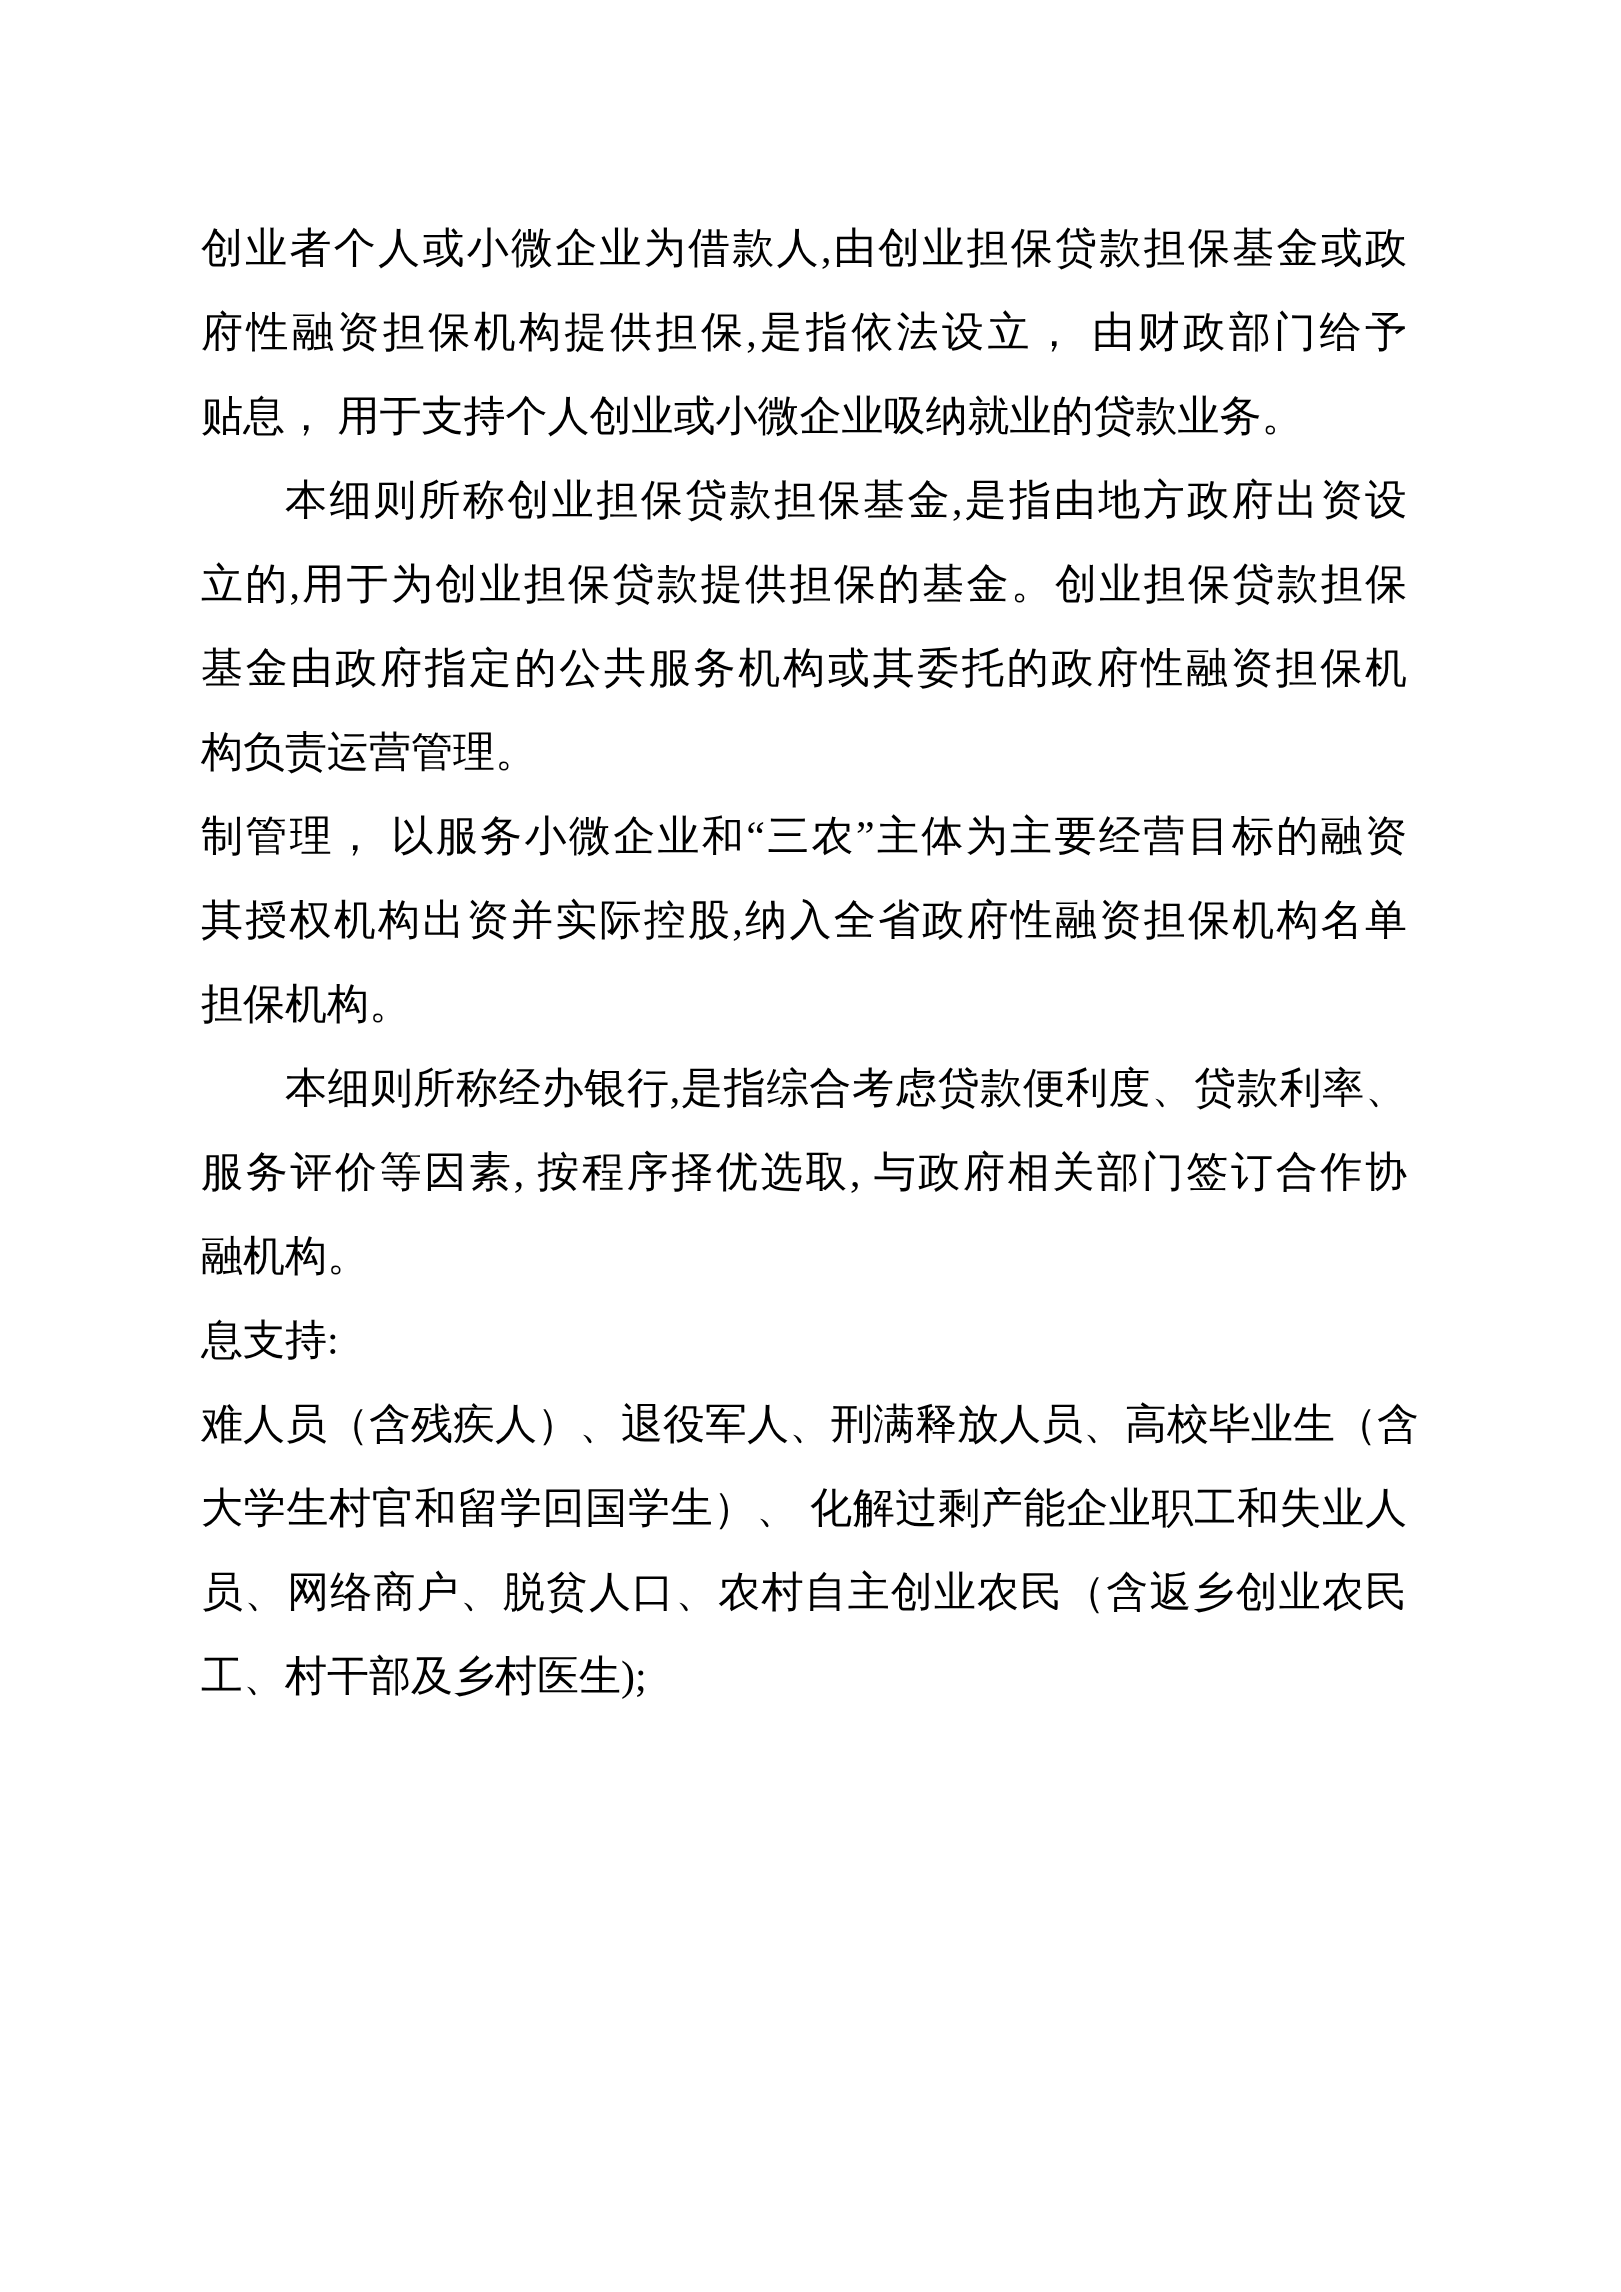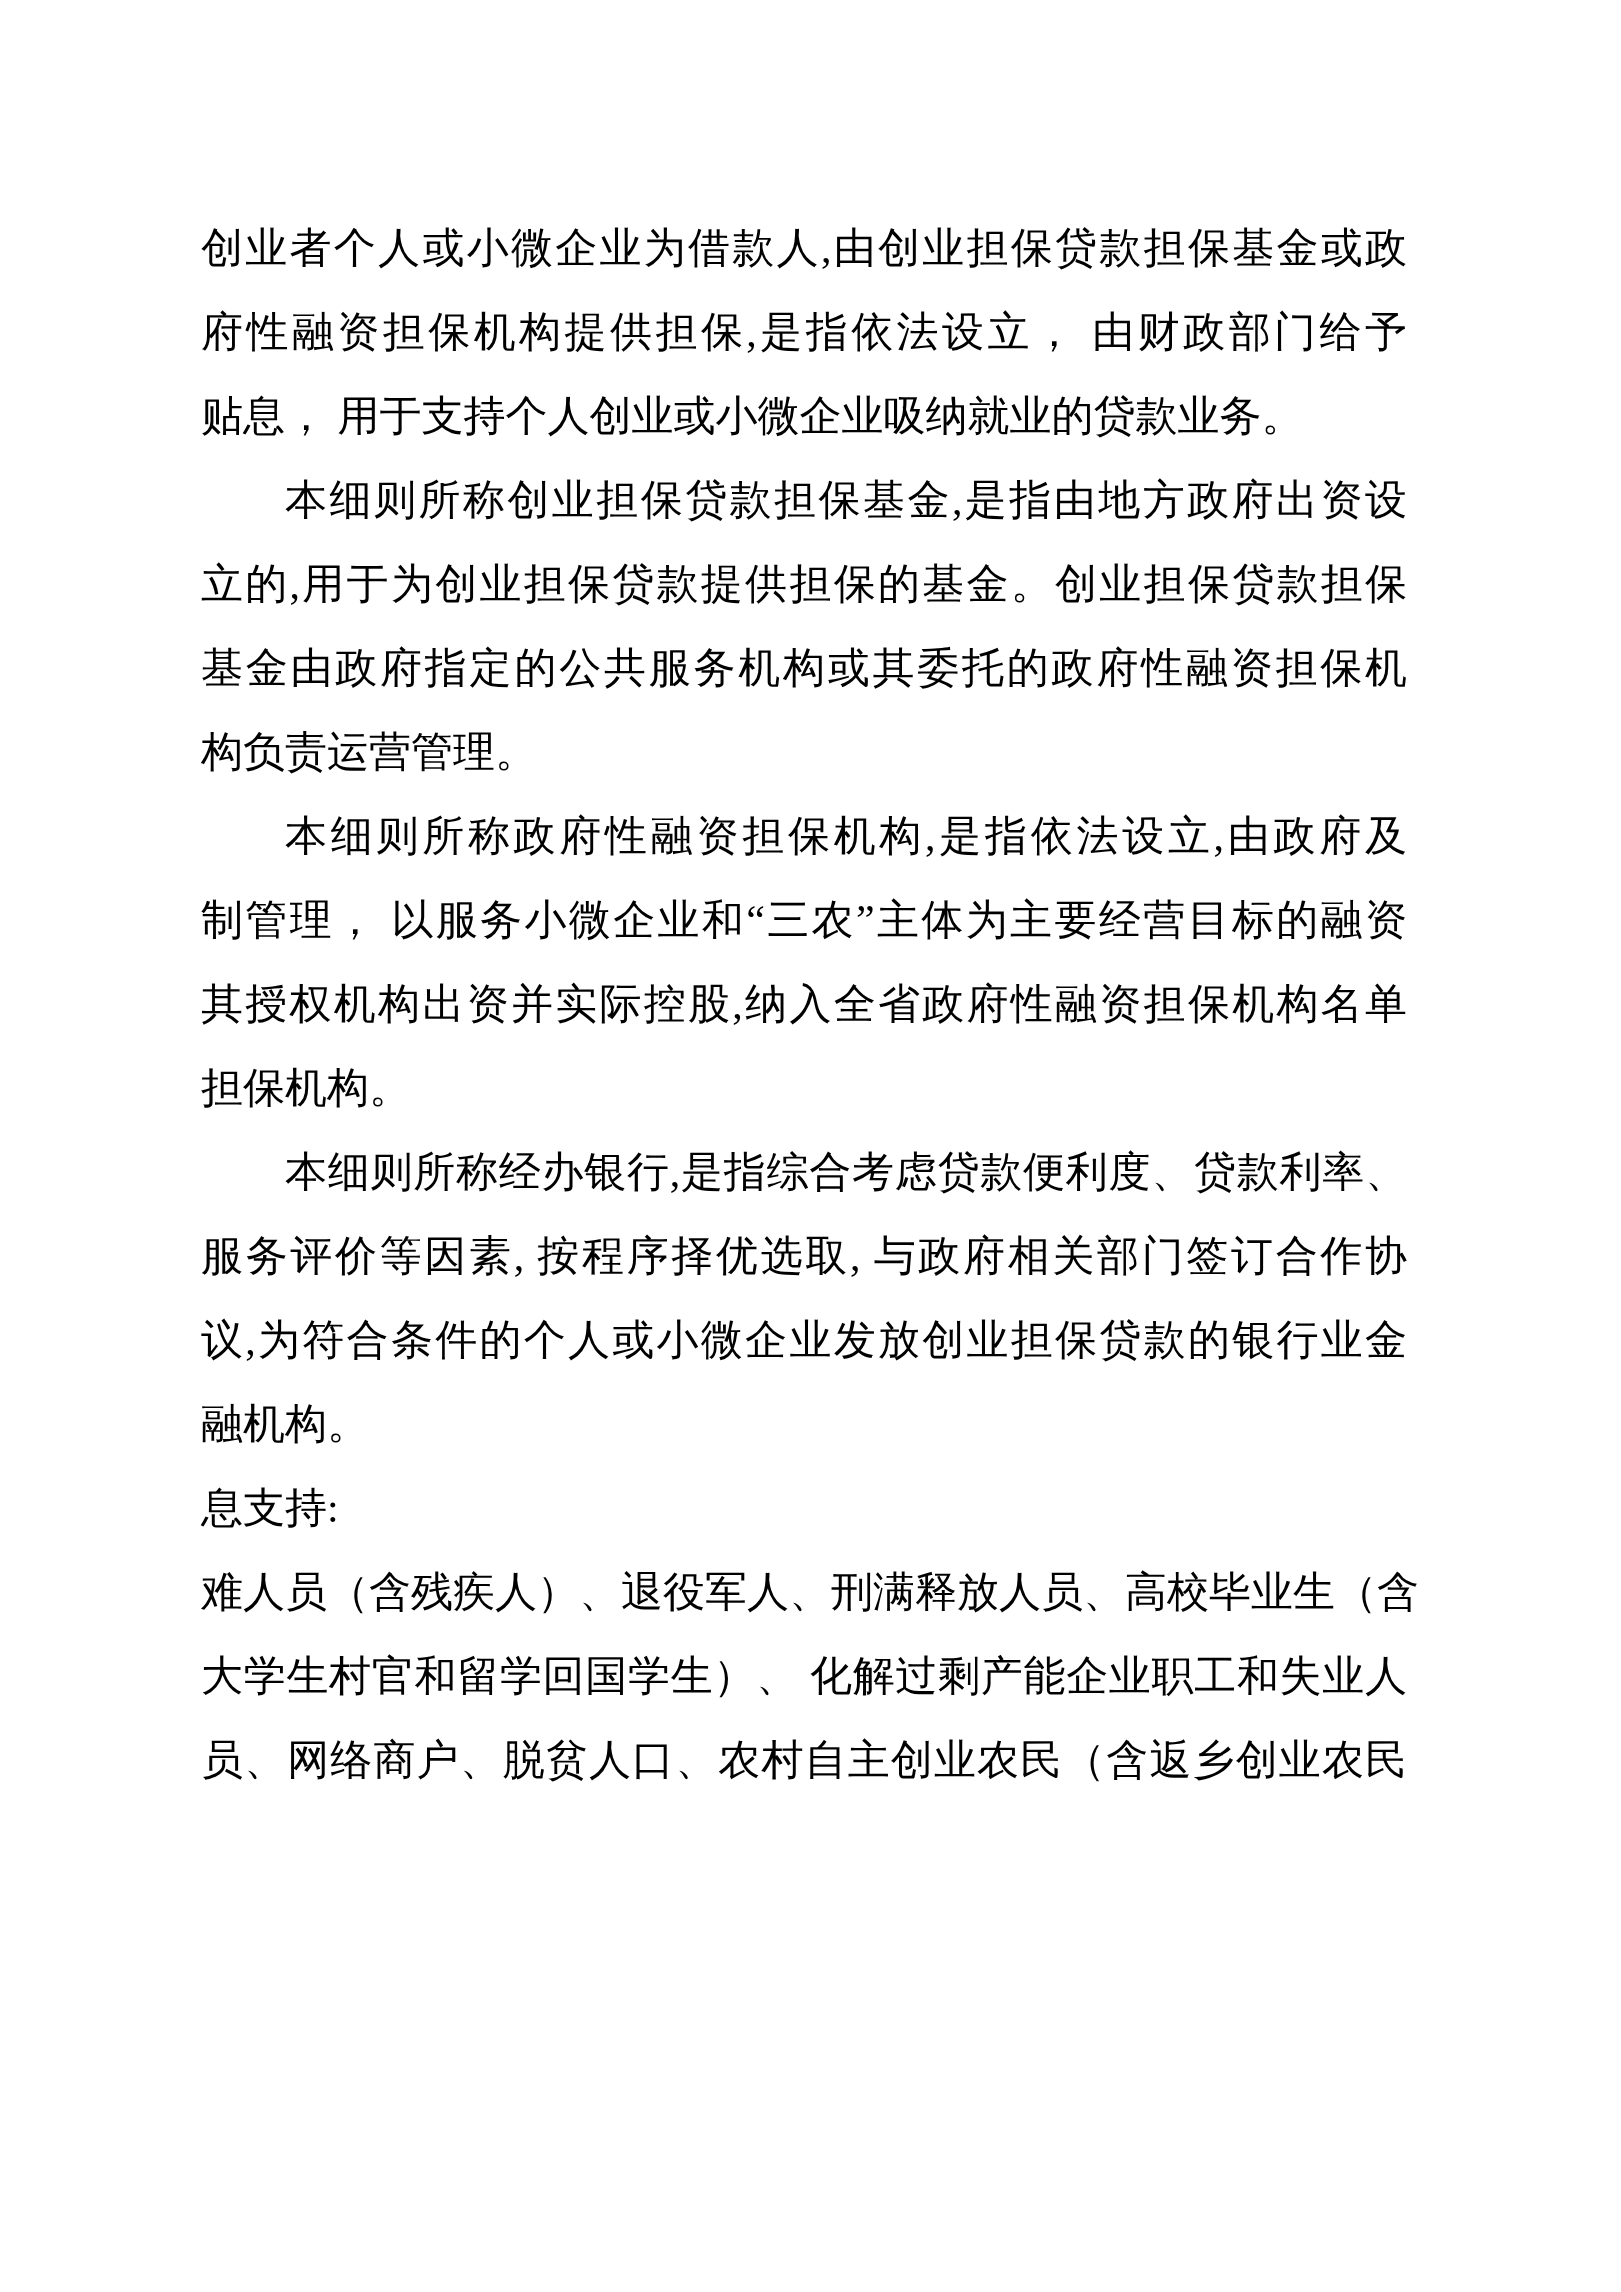--- a/index.html
+++ b/index.html
@@ -54,27 +54,25 @@
 
 <div class="page">
   <div class="body-text" id="body-text">
       <div class="line fill">创业者个人或小微企业为借款人,由创业担保贷款担保基金或政</div>
       <div class="line fill">府性融资担保机构提供担保,是指依法设立， 由财政部门给予</div>
       <div class="line">贴息， 用于支持个人创业或小微企业吸纳就业的贷款业务。</div>
       <div class="line fill indent">本细则所称创业担保贷款担保基金,是指由地方政府出资设</div>
       <div class="line fill">立的,用于为创业担保贷款提供担保的基金。创业担保贷款担保</div>
       <div class="line fill">基金由政府指定的公共服务机构或其委托的政府性融资担保机</div>
       <div class="line">构负责运营管理。</div>
-      <div class="line fill indent">本细则所称政府性融资担保机构,是指依法设立,由政府及</div>
       <div class="line fill">制管理， 以服务小微企业和“三农”主体为主要经营目标的融资</div>
       <div class="line fill">其授权机构出资并实际控股,纳入全省政府性融资担保机构名单</div>
       <div class="line">担保机构。</div>
       <div class="line fill indent">本细则所称经办银行,是指综合考虑贷款便利度、贷款利率、</div>
       <div class="line fill">服务评价等因素, 按程序择优选取, 与政府相关部门签订合作协</div>
-      <div class="line fill">议,为符合条件的个人或小微企业发放创业担保贷款的银行业金</div>
       <div class="line">融机构。</div>
       <div class="line">息支持:</div>
       <div class="line fill">难人员（含残疾人）、退役军人、刑满释放人员、高校毕业生（含</div>
       <div class="line fill">大学生村官和留学回国学生）、 化解过剩产能企业职工和失业人</div>
       <div class="line fill">员、网络商户、脱贫人口、农村自主创业农民（含返乡创业农民</div>
       <div class="line">工、村干部及乡村医生);</div>
     </div>
   <div class="footer">– 4 –</div>
 </div>
 

